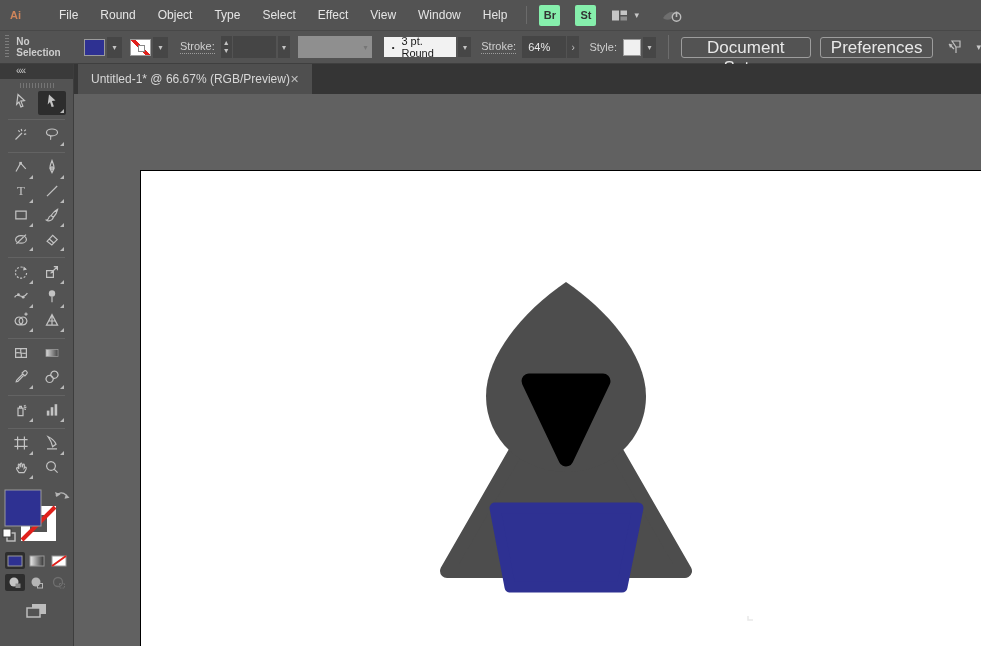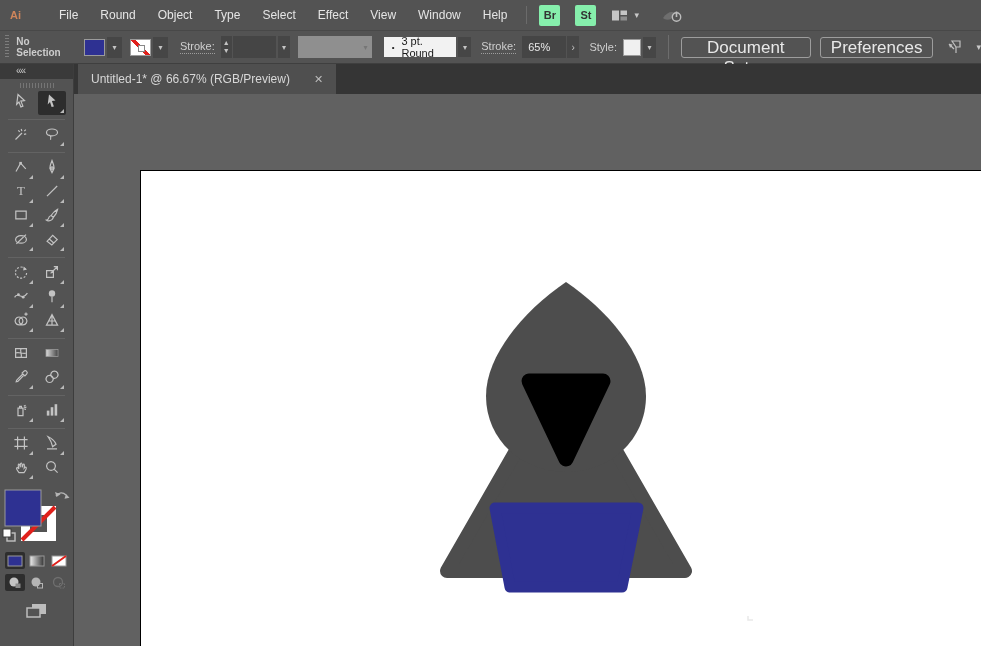--- a/index.html
+++ b/index.html
@@ -71,21 +71,21 @@
   
   .colorwidget { position:relative; width:74px; height:60px; margin-top:6px; }
   .cgn-row, .mode-row { display:flex; justify-content:center; gap:2px; margin-top:5px; }
   .mini-btn { width:20px; height:17px; display:flex; align-items:center; justify-content:center; border-radius:2px; }
   .mini-btn.active { background:#2d2d2d; }
   .screenmode { display:flex; justify-content:center; margin-top:10px; }
 
   
   .docarea { flex:1; display:flex; flex-direction:column; min-width:0; }
   .tabbar { height:30px; background:#353535; display:flex; padding-left:4px; flex:none; }
-  .tab { background:#4f4f4f; display:flex; align-items:center; padding:0 13px; gap:24px; }
+  .tab { background:#4f4f4f; display:flex; align-items:center; padding:0 13px; }
   .tab-title { font-size:12px; color:#d8d8d8; white-space:nowrap; }
   .tab-close { color:#bdbdbd; font-size:11px; cursor:default; }
   .canvas { flex:1; background:#616161; position:relative; overflow:hidden; }
   .artboard { position:absolute; left:66px; top:76px; right:-2px; bottom:-2px; background:#fff;
     border:1px solid #000; }
   svg.artwork { position:absolute; left:0; top:0; }
 </style>
 </head>
 <body>
 
@@ -144,21 +144,21 @@
       <span class="pchev">▾</span>
     </div>
 
   <div class="brush">
     <span style="font-size:8px">•</span>
     <span>3 pt. Round</span>
   </div>
   <div class="chev-box" style="height:20px">▾</div>
 
   <div class="linklabel">Stroke:</div>
-  <div class="opac">65%</div>
+  <div class="opac">64%</div>
   <div class="arr-box">›</div>
 
   <div class="plainlabel">Style:</div>
   <div class="style-swatch"></div>
   <div class="chev-box" style="height:21px;align-self:center">▾</div>
 
   <div class="cb-sep"></div>
   <button class="cb-btn">Document Setup</button>
   <button class="cb-btn">Preferences</button>
   <span class="mb-icon" style="margin-left:4px">

